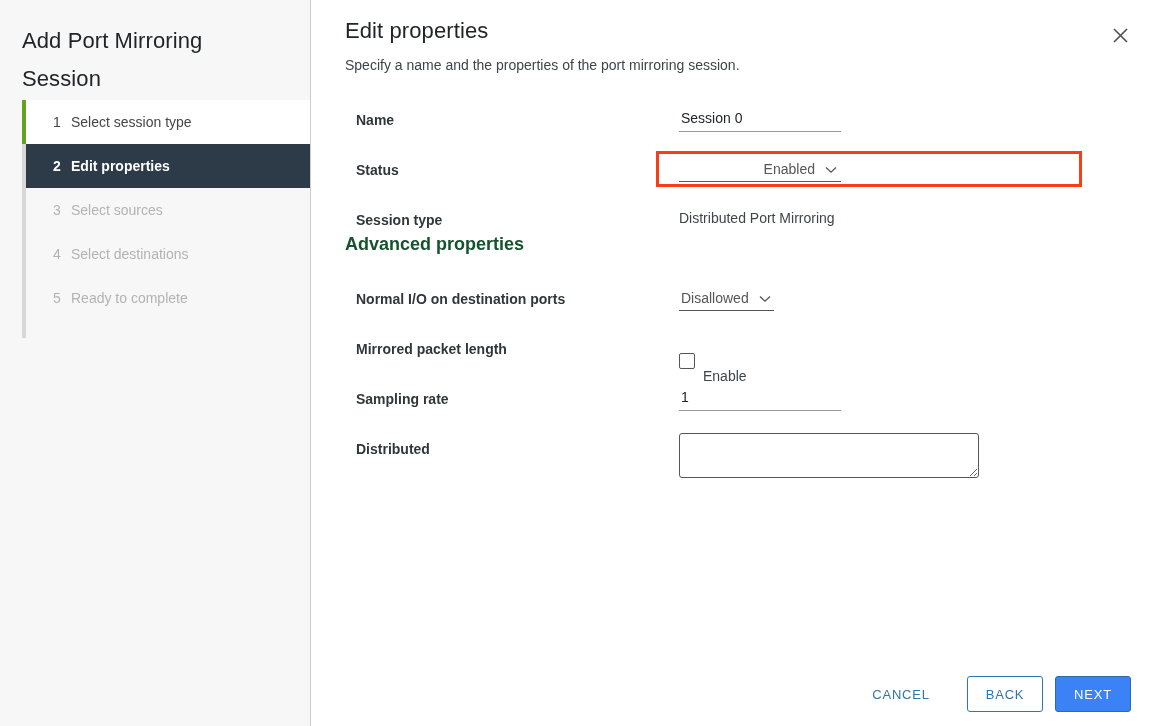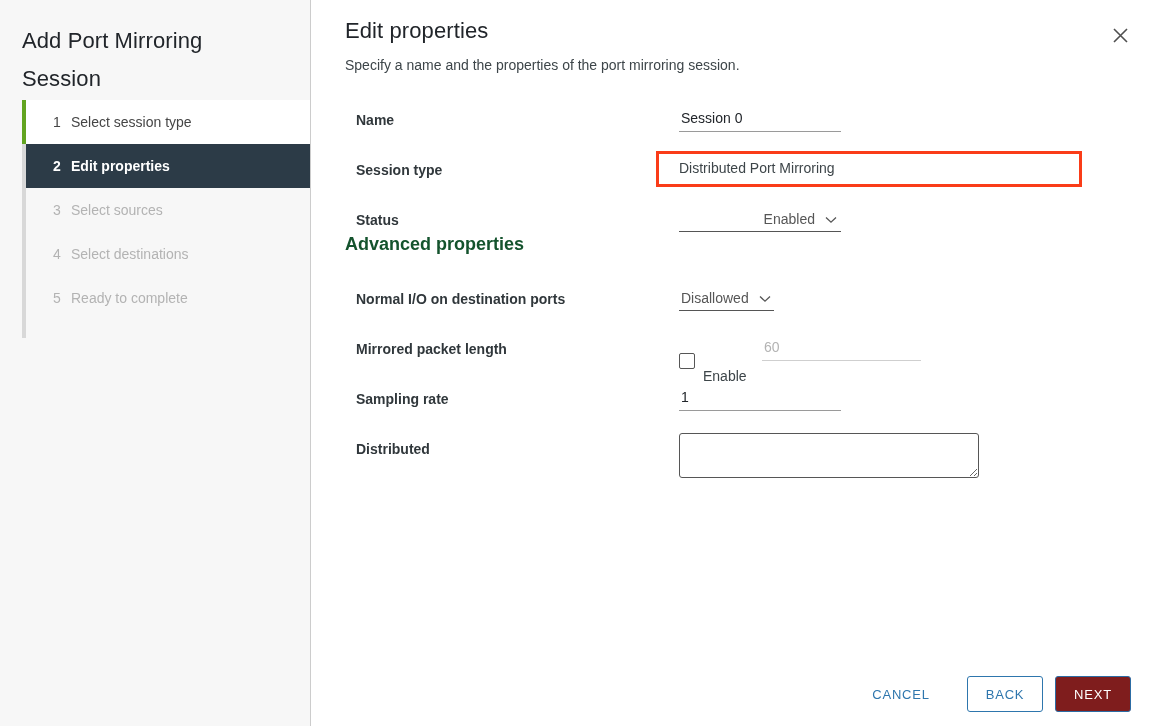--- a/index.html
+++ b/index.html
@@ -274,21 +274,21 @@
   #btn-back {
     right: 107px;
     width: 76px;
     background: #ffffff;
     border: 1px solid #2e76ad;
     color: #2e76ad;
   }
   #btn-next {
     right: 19px;
     width: 76px;
-    background: #7f1d1d;
+    background: #3b82f6;
     border: 1px solid #2c6ca4;
     color: #ffffff;
     text-align: center;
   }
 </style>
 </head>
 <body>
 
 <div id="wizard">
 
@@ -334,39 +334,39 @@
     </div>
 
     <div id="page-title">Edit properties</div>
     <div id="page-subtitle">Specify a name and the properties of the port mirroring session.</div>
 
     <div id="form">
 
       <div class="row">
         <span class="flabel">Name</span>
         <input class="underline-input" type="text" value="Session 0" style="">
-      </div>
-
-      <div class="row">
-        <span class="flabel">Session type</span>
-        <span class="fvalue">Distributed Port Mirroring</span>
       </div>
 
       <div class="row">
         <span class="flabel">Status</span>
         <div class="select-wrap" style="width:162px;">
           <span class="sel-text" style="margin-left:auto;">Enabled</span>
           <span class="caret">
             <svg width="12" height="8" viewBox="0 0 12 8" aria-hidden="true">
               <path d="M1 1.5 L6 6.2 L11 1.5" stroke="#565656" stroke-width="1.3" fill="none"></path>
             </svg>
           </span>
         </div>
       </div>
 
+      <div class="row">
+        <span class="flabel">Session type</span>
+        <span class="fvalue">Distributed Port Mirroring</span>
+      </div>
+
       <div id="section-heading">Advanced properties</div>
 
       <div style="height:29px;"></div>
 
       <div class="row">
         <span class="flabel">Normal I/O on destination ports</span>
         <div class="select-wrap" style="width:95px;">
           <span class="sel-text">Disallowed</span>
           <span class="caret">
             <svg width="12" height="8" viewBox="0 0 12 8" aria-hidden="true">
@@ -375,21 +375,20 @@
           </span>
         </div>
       </div>
 
       <div class="row">
         <span class="flabel">Mirrored packet length</span>
         <div class="cb-group">
           <div class="cbox"></div>
           <span class="cb-label">Enable</span>
         </div>
-        <input class="packet-input" type="text" placeholder="60" style="">
       </div>
 
       <div class="row">
         <span class="flabel">Sampling rate</span>
         <input class="underline-input" type="text" value="1" style="">
       </div>
 
       <div class="row" style="height:60px;">
         <span class="flabel">Distributed</span>
         <textarea class="desc-area" style=""></textarea>

